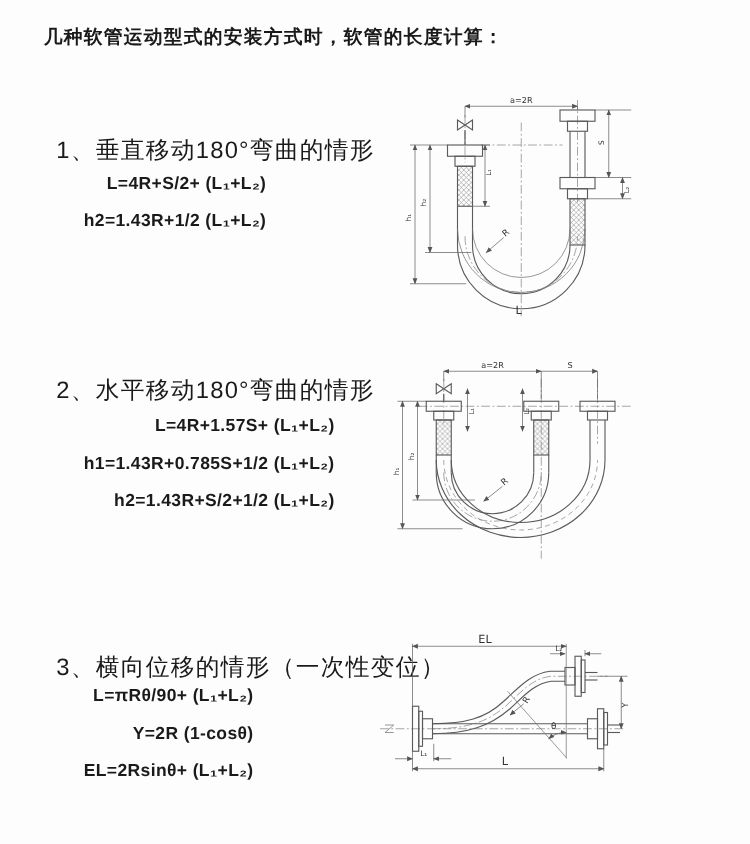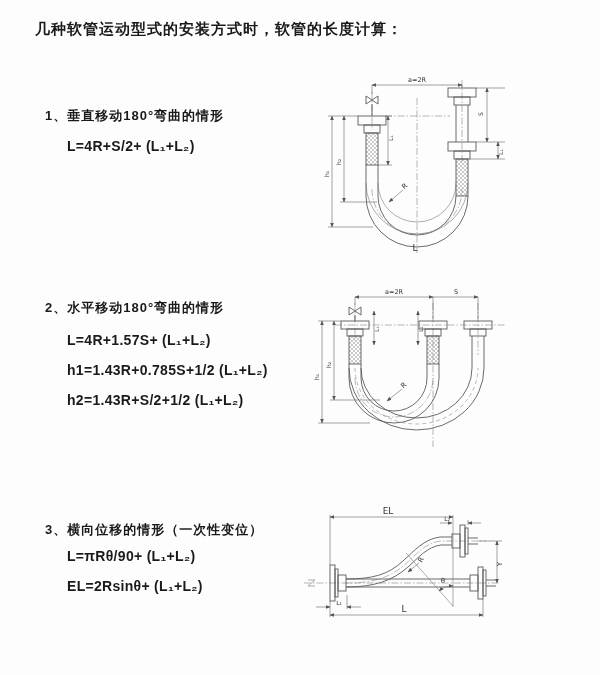--- a/index.html
+++ b/index.html
@@ -6,52 +6,54 @@
   body{
     width:600px;height:675px;position:relative;background:#fdfdfd;
     font-family:"Liberation Sans","DejaVu Sans",sans-serif;color:#1a1a1a;
     overflow:hidden;
   }
   .title{
     position:absolute;left:35px;top:20px;font-size:15px;font-weight:bold;
     letter-spacing:1px;white-space:nowrap;text-align:right;
   }
   .section-heading{
-    position:absolute;font-size:13px;font-weight:bold;letter-spacing:1px;white-space:nowrap;
+    position:absolute;font-size:19px;font-weight:normal;letter-spacing:1px;white-space:nowrap;
   }
   .formulas{position:absolute;font-size:14px;font-weight:bold;}
-  .formula{height:30px;line-height:30px;white-space:nowrap;letter-spacing:.3px;}
+  .formula{height:30px;line-height:30px;white-space:nowrap;letter-spacing:.3px;text-align:right;}
   svg{position:absolute;overflow:visible;}
   svg text{fill:#333;font-family:"DejaVu Sans","Liberation Sans",sans-serif;}
   .dwg{stroke:#5a5a5a;stroke-width:.9;fill:none;}
   .dwg-thin{stroke:#777;stroke-width:.6;fill:none;}
   .dim{stroke:#666;stroke-width:.6;fill:none;}
   .cl{stroke:#888;stroke-width:.6;fill:none;stroke-dasharray:7 2 1.5 2;}
   .dash{stroke:#888;stroke-width:.6;fill:none;stroke-dasharray:4 3;}
 </style>
 </head>
 <body>
 
 <div class="title">几种软管运动型式的安装方式时，软管的长度计算：</div>
 
 <div class="section-heading" style="left:45px;top:107px">1、垂直移动180°弯曲的情形</div>
 <div class="formulas" style="left:67px;top:131px">
   <div class="formula">L=4R+S/2+ (L₁+L₂)</div>
+  <div class="formula">h2=1.43R+1/2 (L₁+L₂)</div>
 </div>
 
 <div class="section-heading" style="left:45px;top:299px">2、水平移动180°弯曲的情形</div>
 <div class="formulas" style="left:67px;top:325px">
   <div class="formula">L=4R+1.57S+ (L₁+L₂)</div>
   <div class="formula">h1=1.43R+0.785S+1/2 (L₁+L₂)</div>
   <div class="formula">h2=1.43R+S/2+1/2 (L₁+L₂)</div>
 </div>
 
 <div class="section-heading" style="left:45px;top:521px">3、横向位移的情形（一次性变位）</div>
 <div class="formulas" style="left:67px;top:541px">
   <div class="formula">L=πRθ/90+ (L₁+L₂)</div>
+  <div class="formula">Y=2R (1-cosθ)</div>
   <div class="formula">EL=2Rsinθ+ (L₁+L₂)</div>
 </div>
 
 <svg style="left:315px;top:72px" width="200" height="185" viewBox="0 0 200 185">
   <defs>
     <pattern id="braid1" width="4" height="4" patternUnits="userSpaceOnUse">
       <path d="M0,4 L4,0 M0,0 L4,4" stroke="#999" stroke-width="0.5"></path>
     </pattern>
     <marker id="ar1" viewBox="0 0 10 10" refX="9" refY="5" markerWidth="8" markerHeight="8" orient="auto-start-reverse">
       <path d="M0,1 L10,5 L0,9 z" fill="#555"></path>

